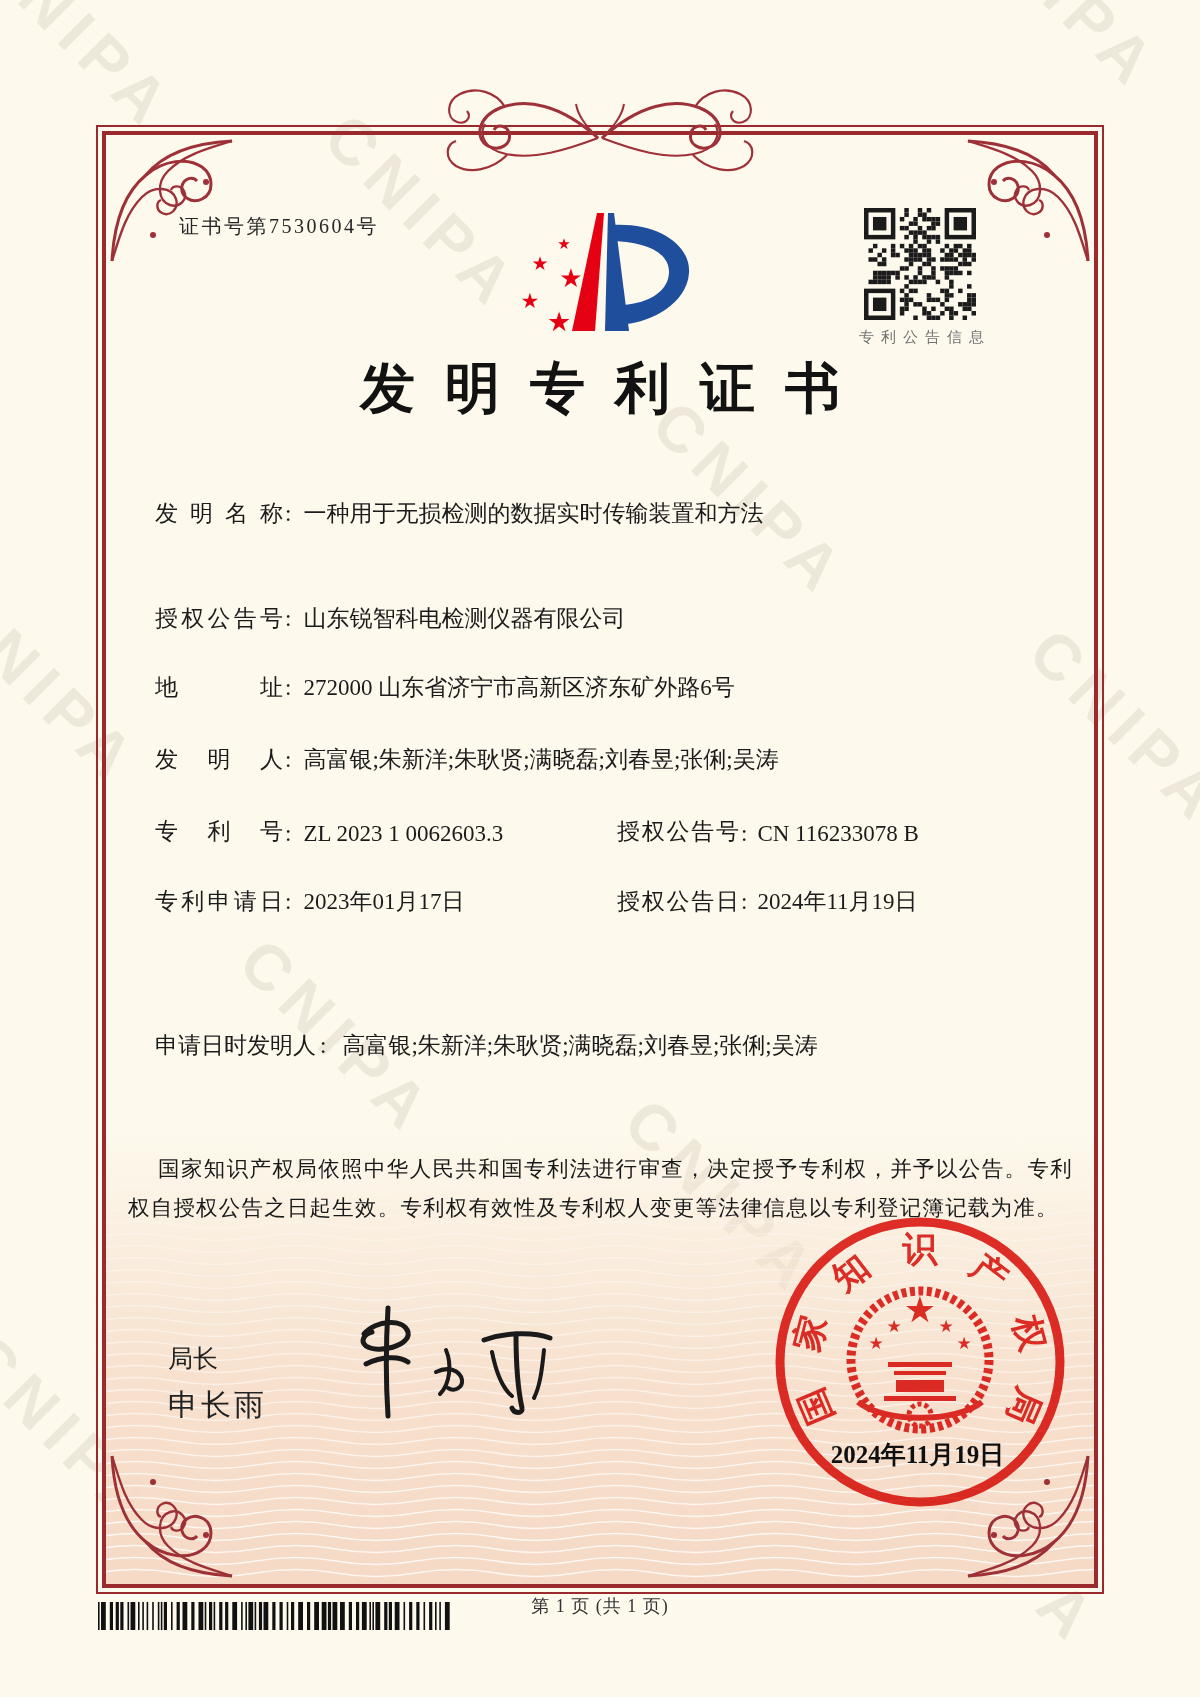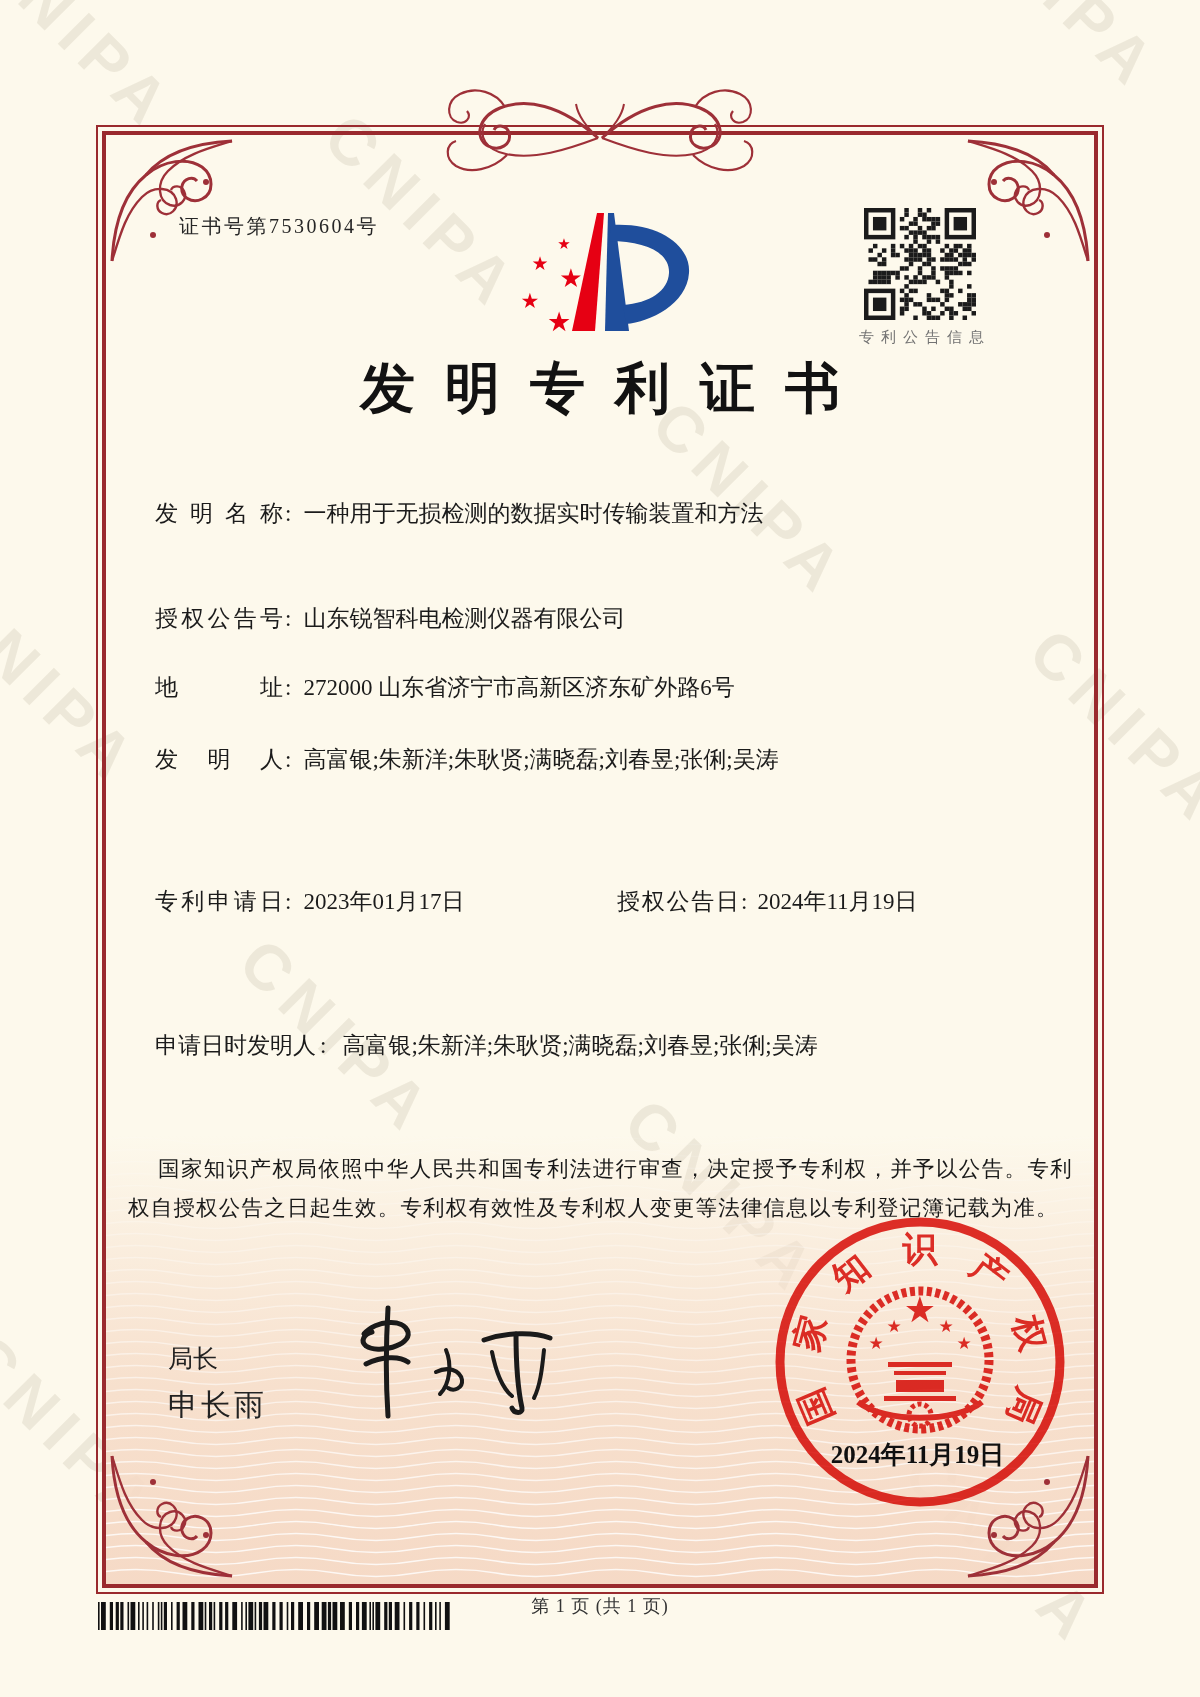--- a/index.html
+++ b/index.html
@@ -394,20 +394,24 @@
   </div>
   <div class="row" style="top:603px">
     <span class="lbl">授权公告号</span><span class="colon">:</span><span class="val">山东锐智科电检测仪器有限公司</span>
   </div>
   <div class="row" style="top:672px">
     <span class="lbl">地址</span><span class="colon">:</span><span class="val">272000 山东省济宁市高新区济东矿外路6号</span>
   </div>
   <div class="row" style="top:744px">
     <span class="lbl">发明人</span><span class="colon">:</span><span class="val">高富银;朱新洋;朱耿贤;满晓磊;刘春昱;张俐;吴涛</span>
   </div>
+  <div class="row" style="top:816px">
+    <span class="lbl">专利号</span><span class="colon">:</span><span class="val">ZL 2023 1 0062603.3</span>
+    <span class="pair2"><span class="lbl">授权公告号</span><span class="colon">:</span><span class="val">CN 116233078 B</span></span>
+  </div>
   <div class="row" style="top:886px">
     <span class="lbl">专利申请日</span><span class="colon">:</span><span class="val">2023年01月17日</span>
     <span class="pair2"><span class="lbl">授权公告日</span><span class="colon">:</span><span class="val">2024年11月19日</span></span>
   </div>
   <div class="row" style="top:1030px">
     <span class="lbl-plain">申请日时发明人</span><span class="colon">:</span><span class="val">高富银;朱新洋;朱耿贤;满晓磊;刘春昱;张俐;吴涛</span>
   </div>
 
   <div class="legal">国家知识产权局依照中华人民共和国专利法进行审查，决定授予专利权，并予以公告。专利权自授权公告之日起生效。专利权有效性及专利权人变更等法律信息以专利登记簿记载为准。</div>
 

